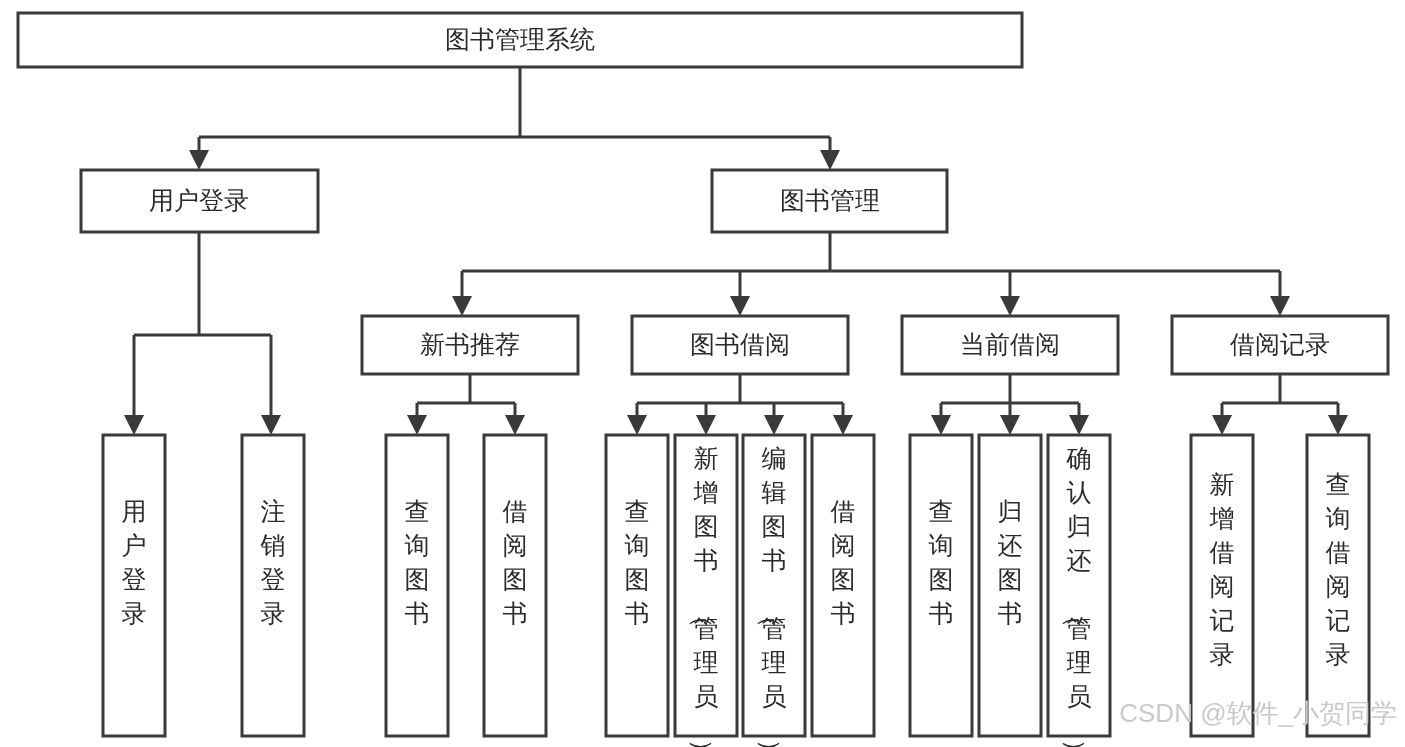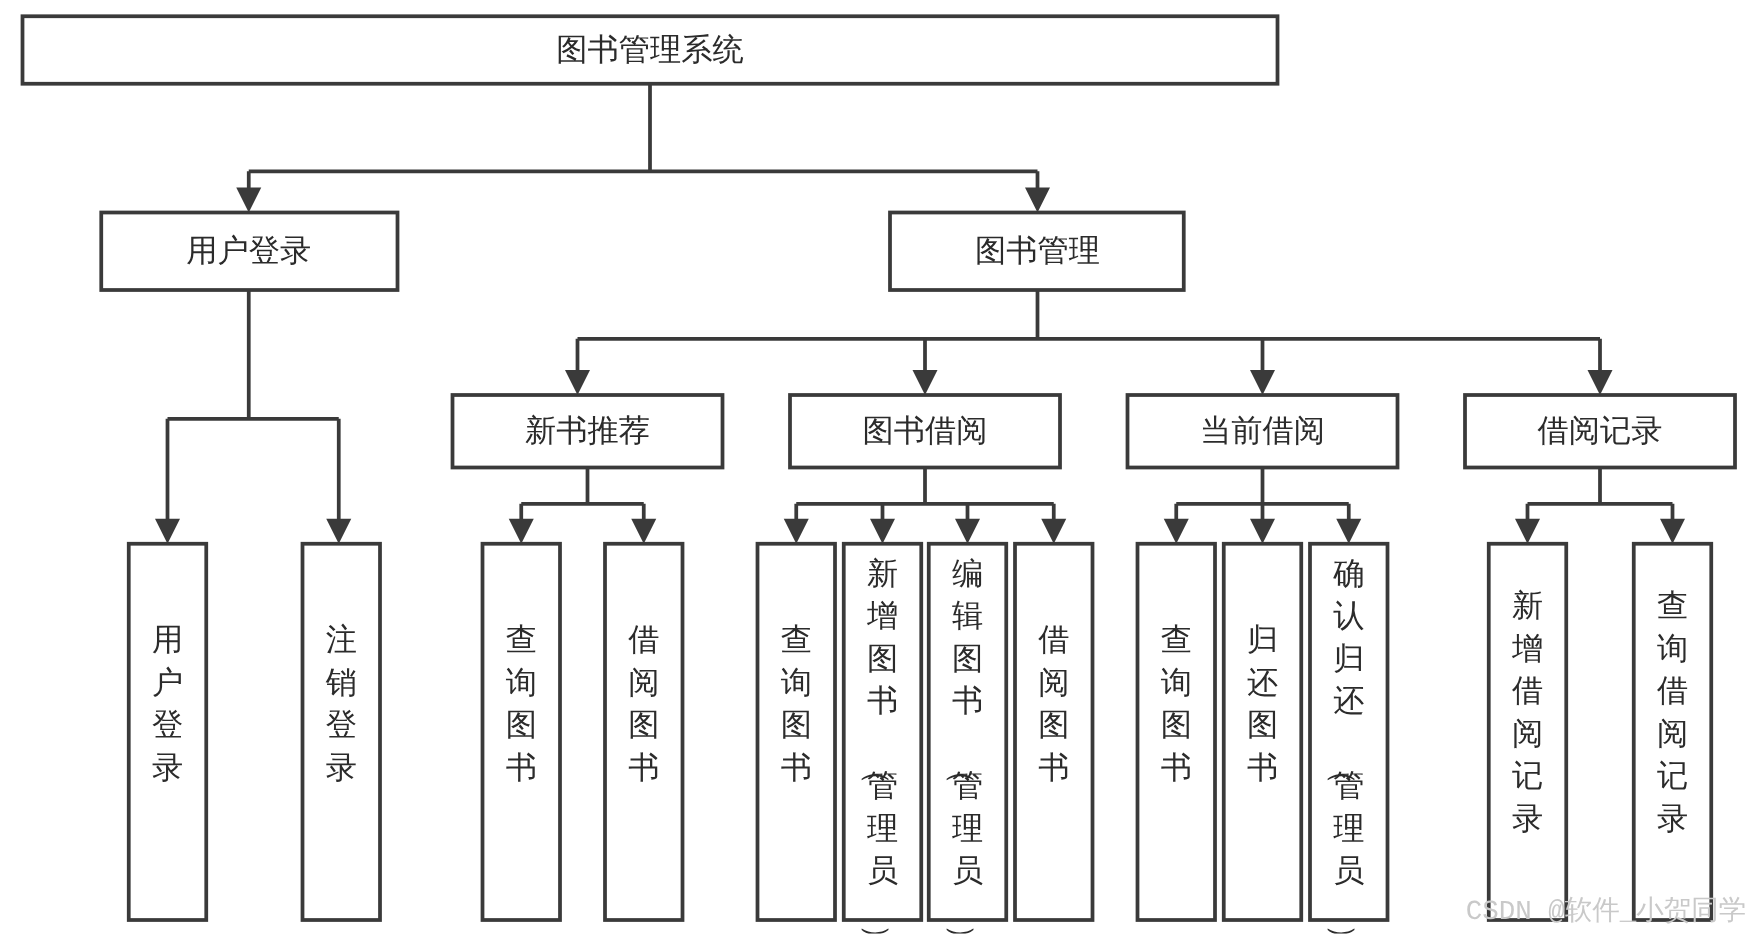--- a/index.html
+++ b/index.html
@@ -48,24 +48,24 @@
   }
   .leaf-label {
     fill: #2b2b2b;
     font-family: "DejaVu Sans", "Liberation Sans", sans-serif;
     font-size: 25px;
     text-anchor: middle;
   }
   .watermark-text {
     position: absolute;
     right: 8px;
-    bottom: 4px;
+    bottom: 16px;
     color: #c9c9c9;
-    font-size: 22px;
-    font-family: Liberation Mono, monospace;
+    font-size: 26px;
+    font-family: Liberation Sans, sans-serif;
     white-space: nowrap;
     user-select: none;
   }
 </style>
 </head>
 <body>
 
 <div id="diagram-root">
 
   <svg id="tree-svg" viewBox="0 0 1405 747">

